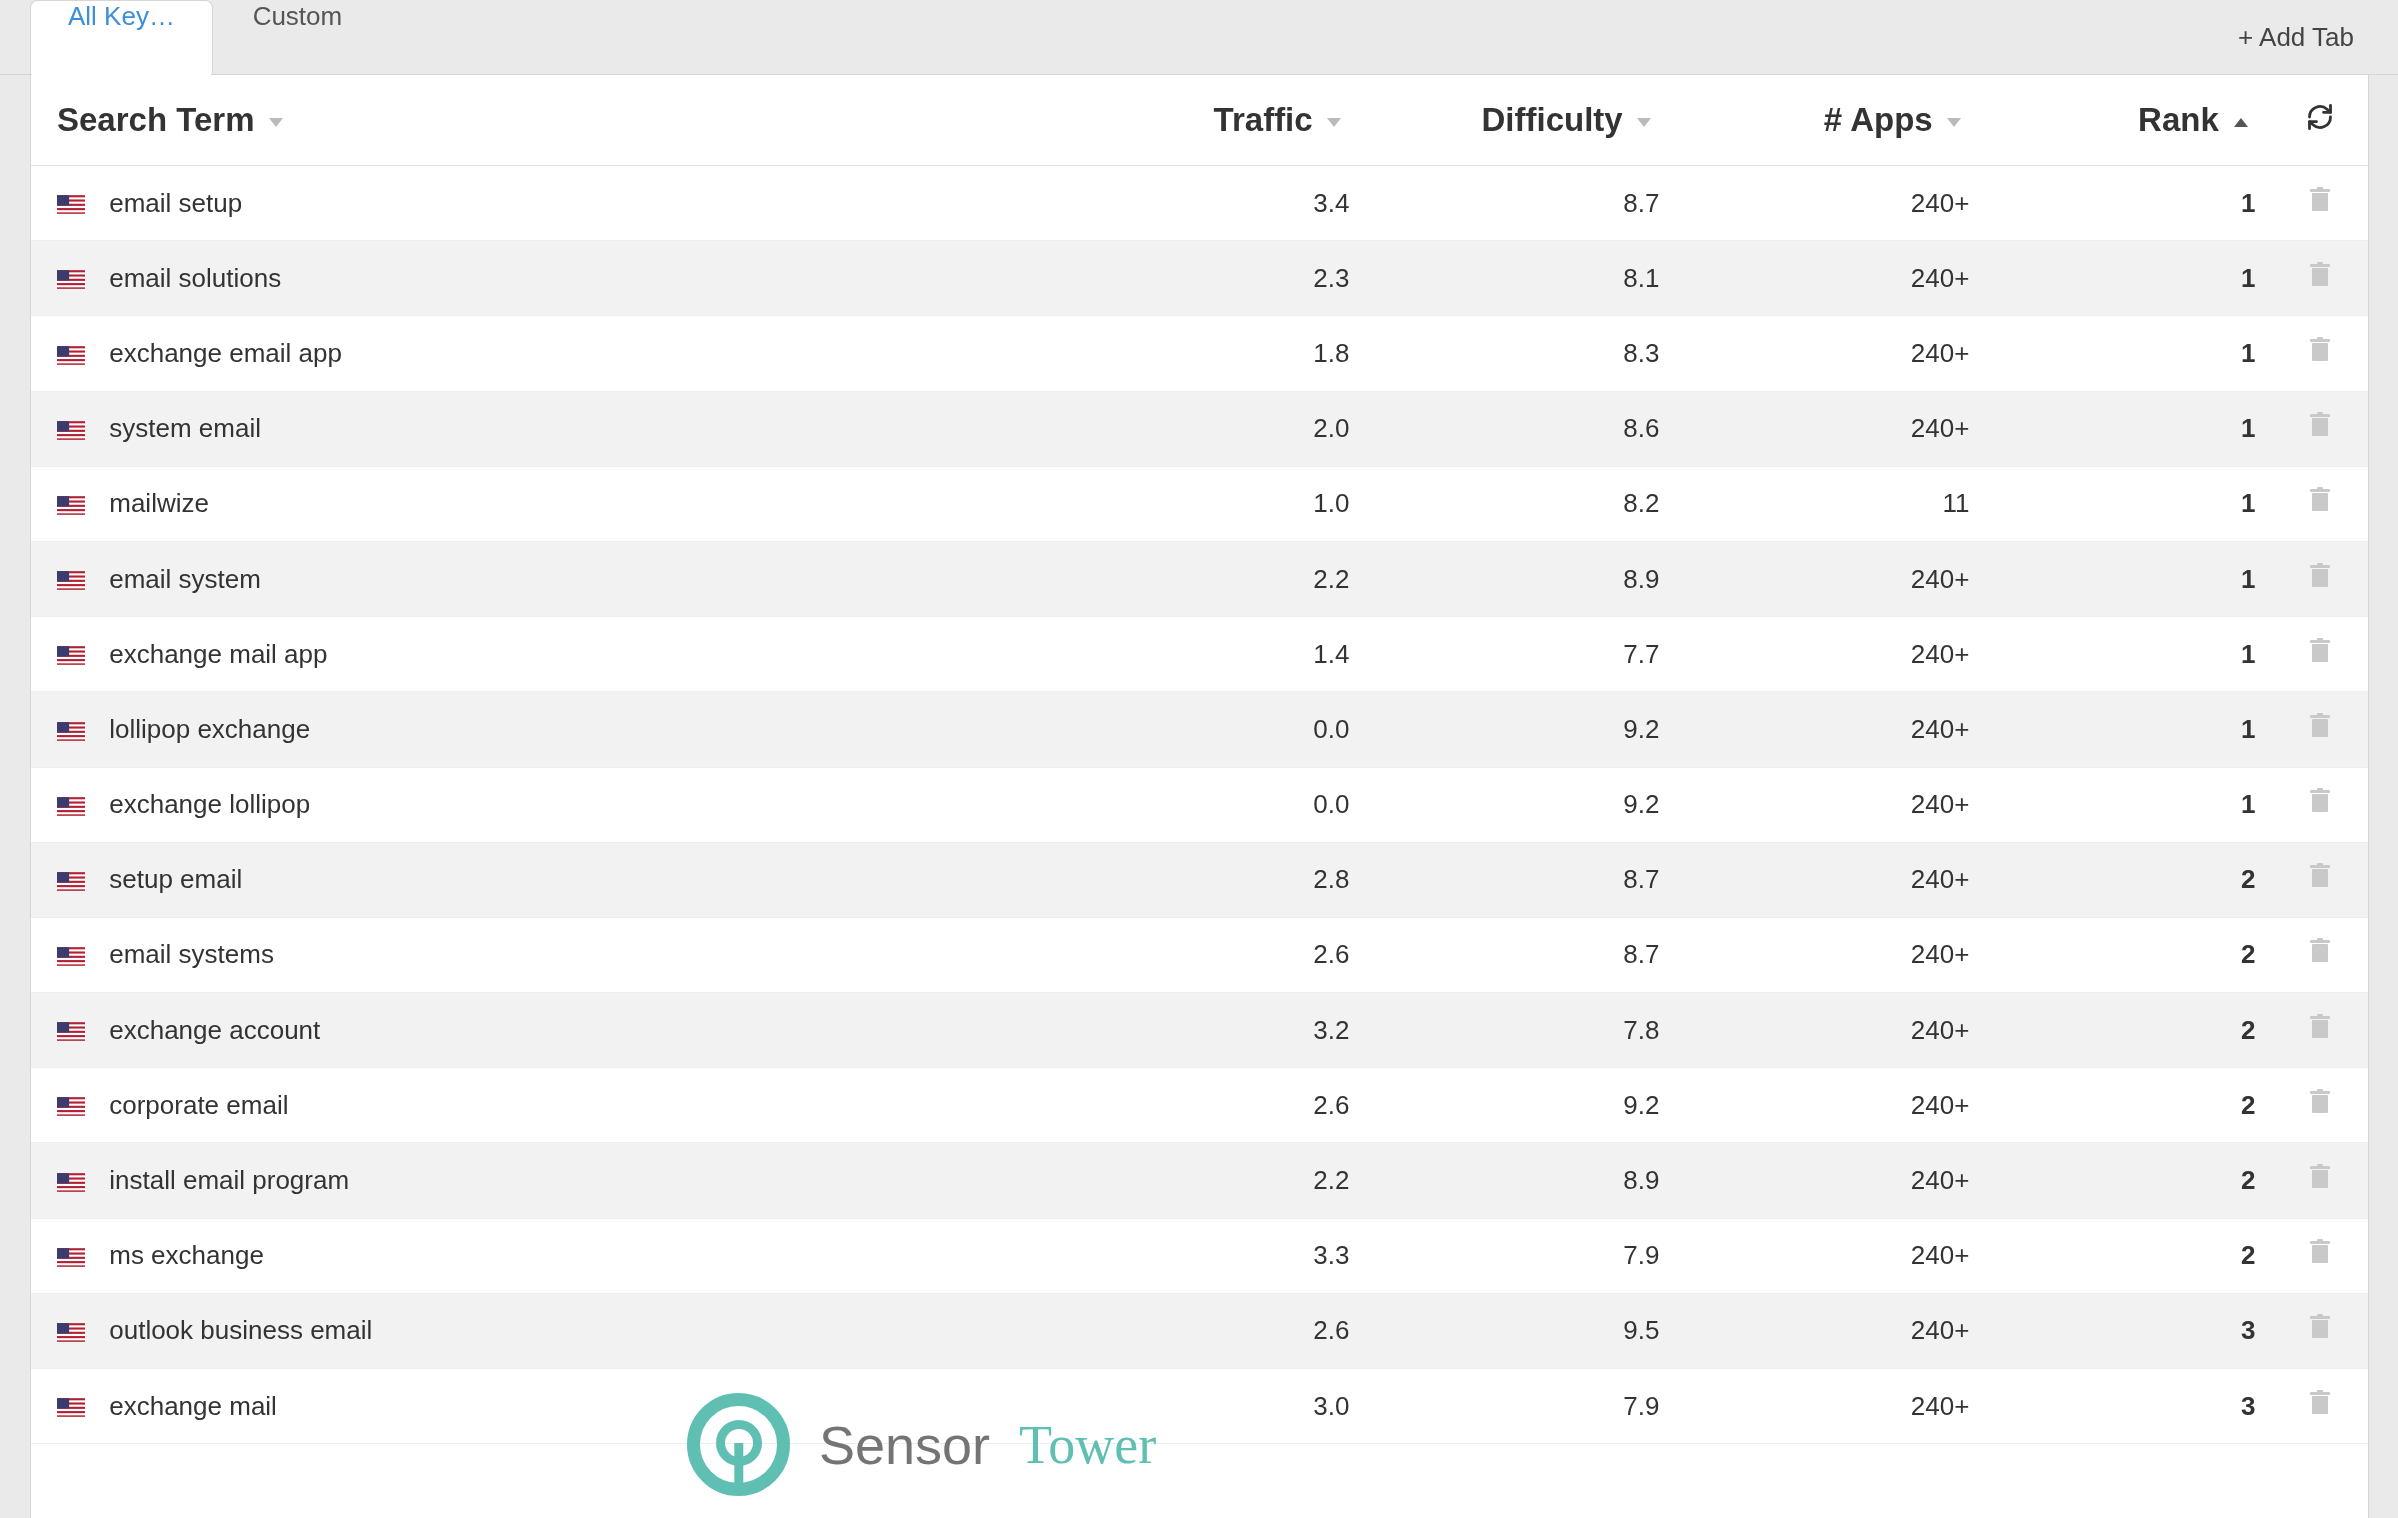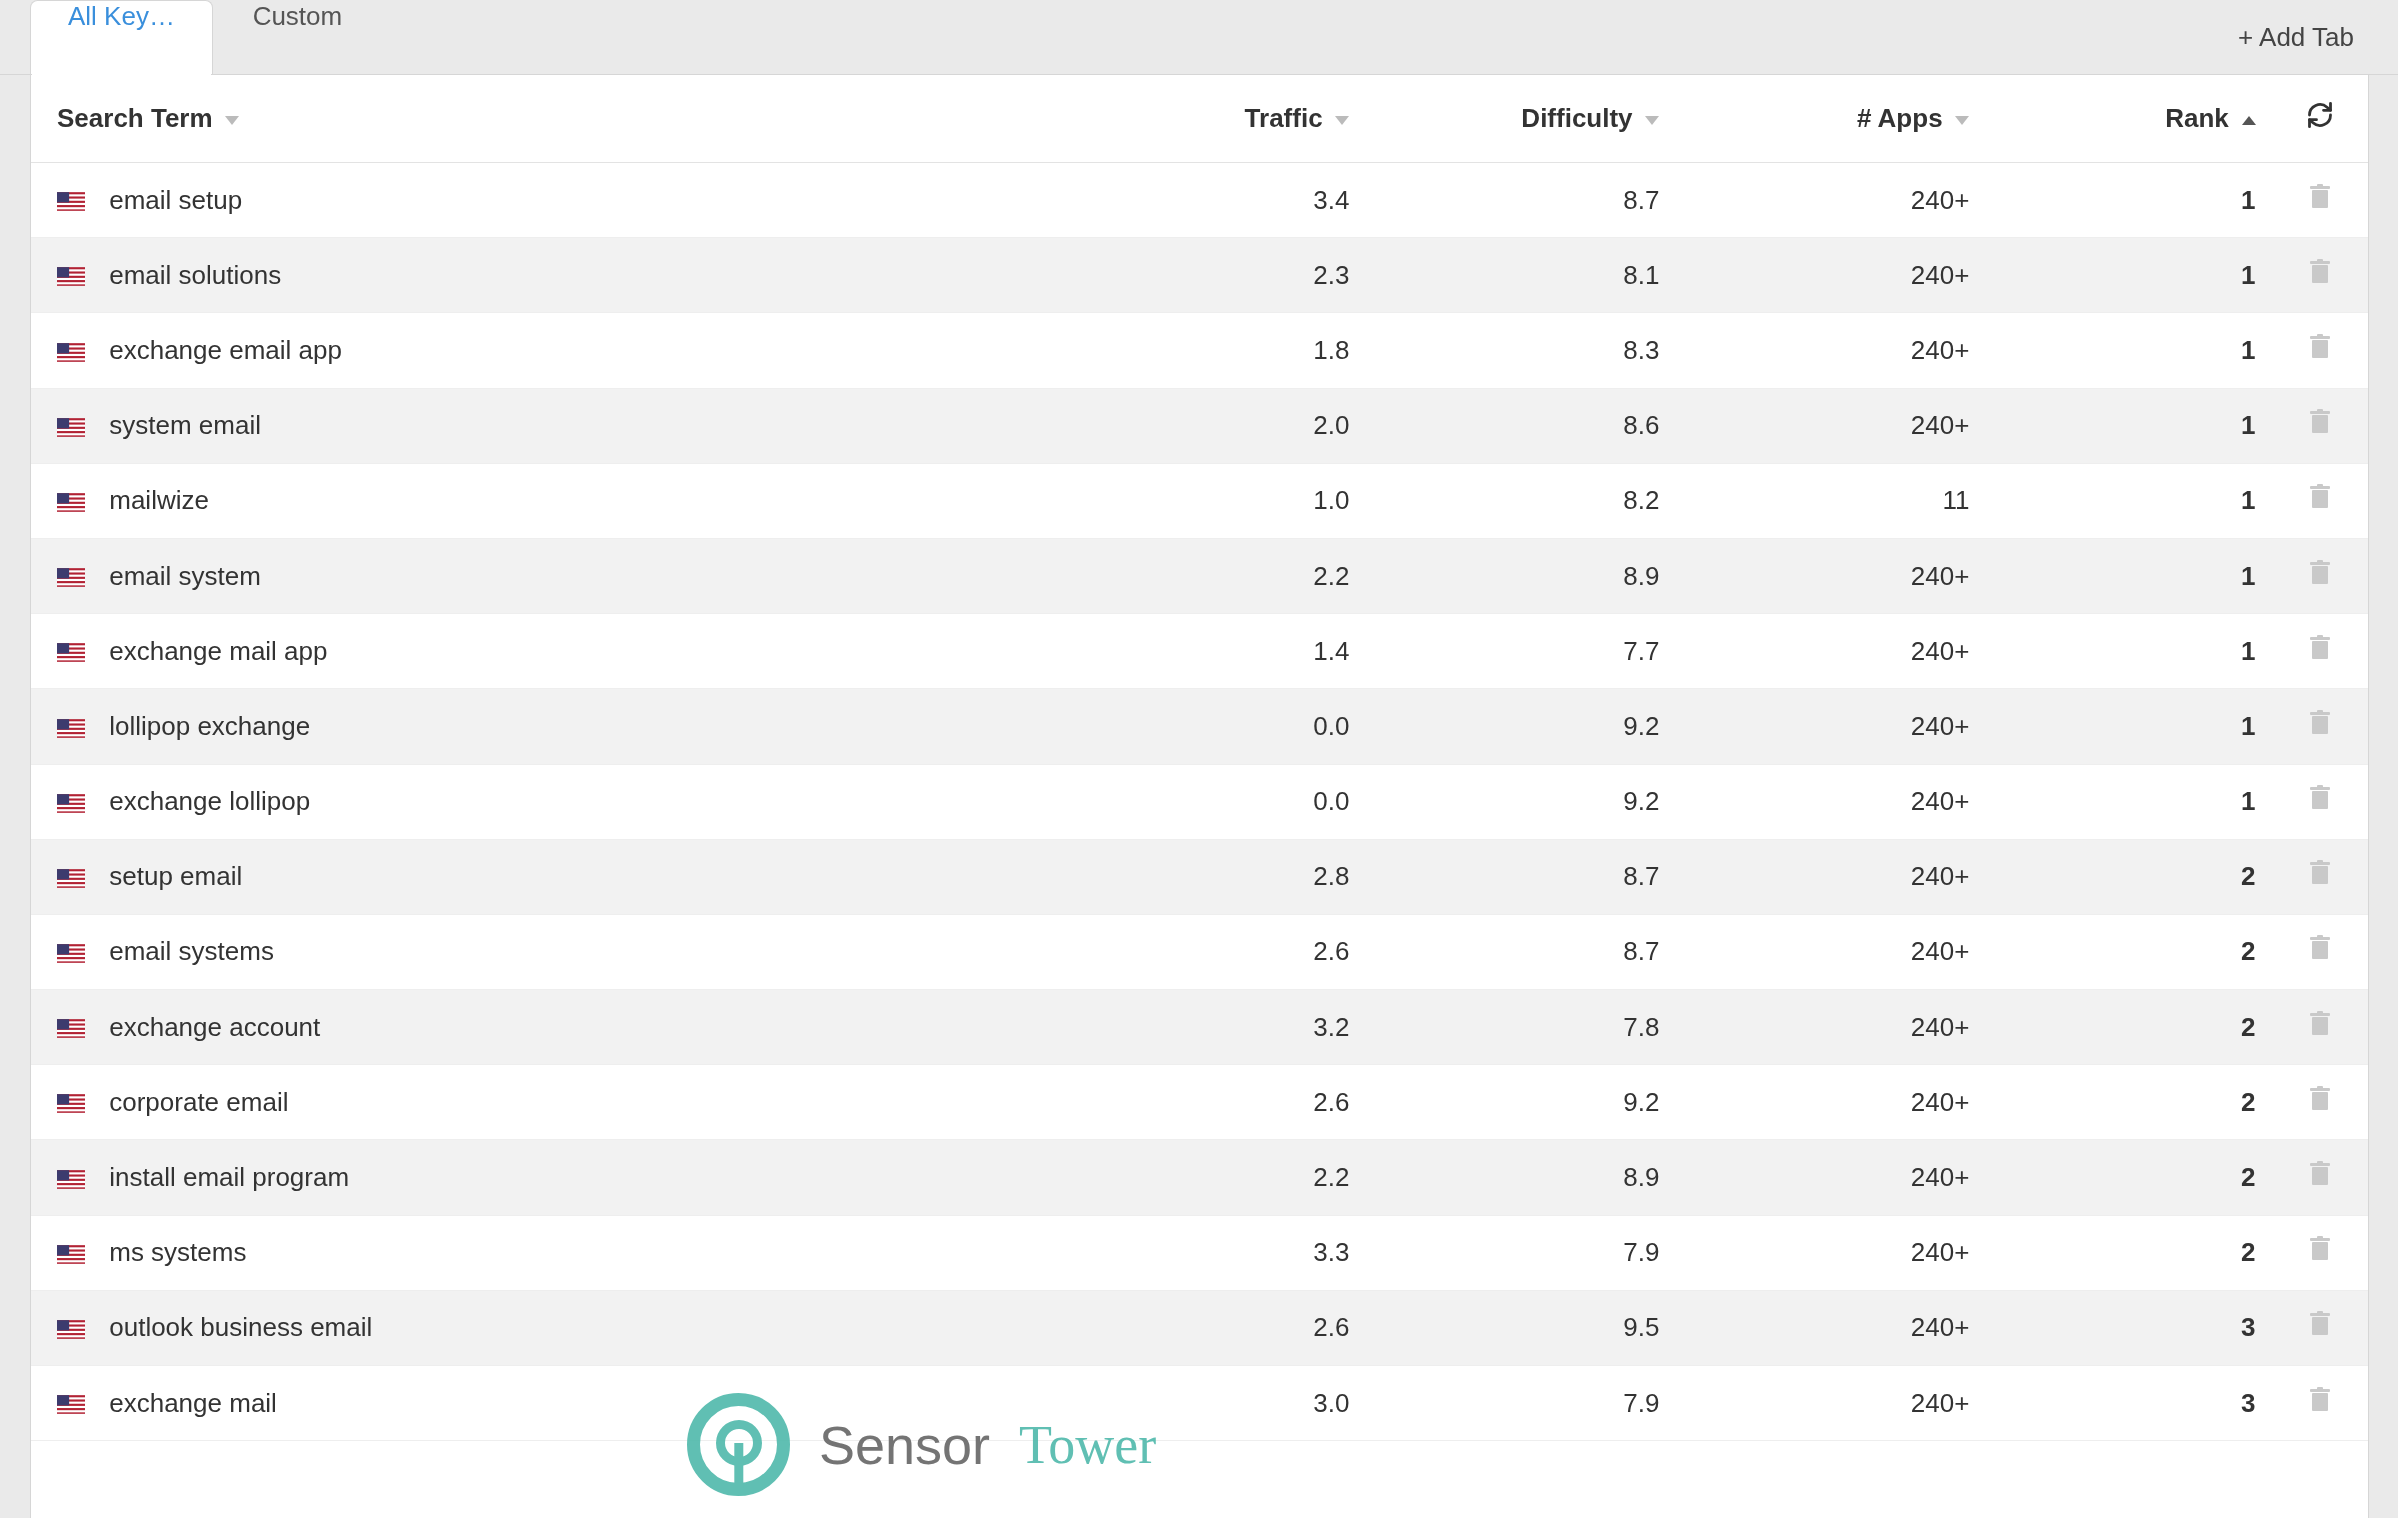--- a/index.html
+++ b/index.html
@@ -69,25 +69,25 @@
     height: calc(1519px - 75px);
     position: relative;
     overflow: hidden;
   }
   table {
     width: 100%;
     border-collapse: collapse;
     table-layout: fixed;
   }
   thead th {
-    font-size: 26px;
+    font-size: 33px;
     color: #333;
     font-weight: 700;
     text-align: right;
-    padding: 26px 17px;
+    padding: 26px 25px;
     border-bottom: 0.9px solid #e3e3e3;
     white-space: nowrap;
     user-select: none;
   }
   thead th .hlabel { cursor: pointer; }
   thead th.search-col { text-align: left; padding-left: 26px; }
   thead th.last-col { width: 60px; text-align: center; cursor: pointer; }
   .caret-down, .caret-up {
     display: inline-block;
     width: 0; height: 0;
@@ -697,21 +697,21 @@
           <rect width="30" height="20" fill="#b22234"></rect>
           <g fill="#fff">
             <rect y="2.3" width="30" height="2.3"></rect>
                     <rect y="6.9" width="30" height="2.3"></rect>
             <rect y="11.5" width="30" height="2.3"></rect>
                     <rect y="16.1" width="30" height="2.3"></rect>
           </g>
           <rect width="13" height="11" fill="#3c3b6e"></rect>
         </svg>
       </span>
-      <span>ms systems</span>
+      <span>ms exchange</span>
     </td>
     <td>3.3</td>
     <td>7.9</td>
     <td>240+</td>
     <td class="rank">2</td>
     <td class="trash">
       <span class="trash-icon">
         <svg width="24" height="26" viewBox="0 0 24 26" fill="currentColor">
           <rect x="4" y="6" width="16" height="18" rx="1"></rect>
           <rect x="2" y="2" width="20" height="3" rx="1"></rect>

